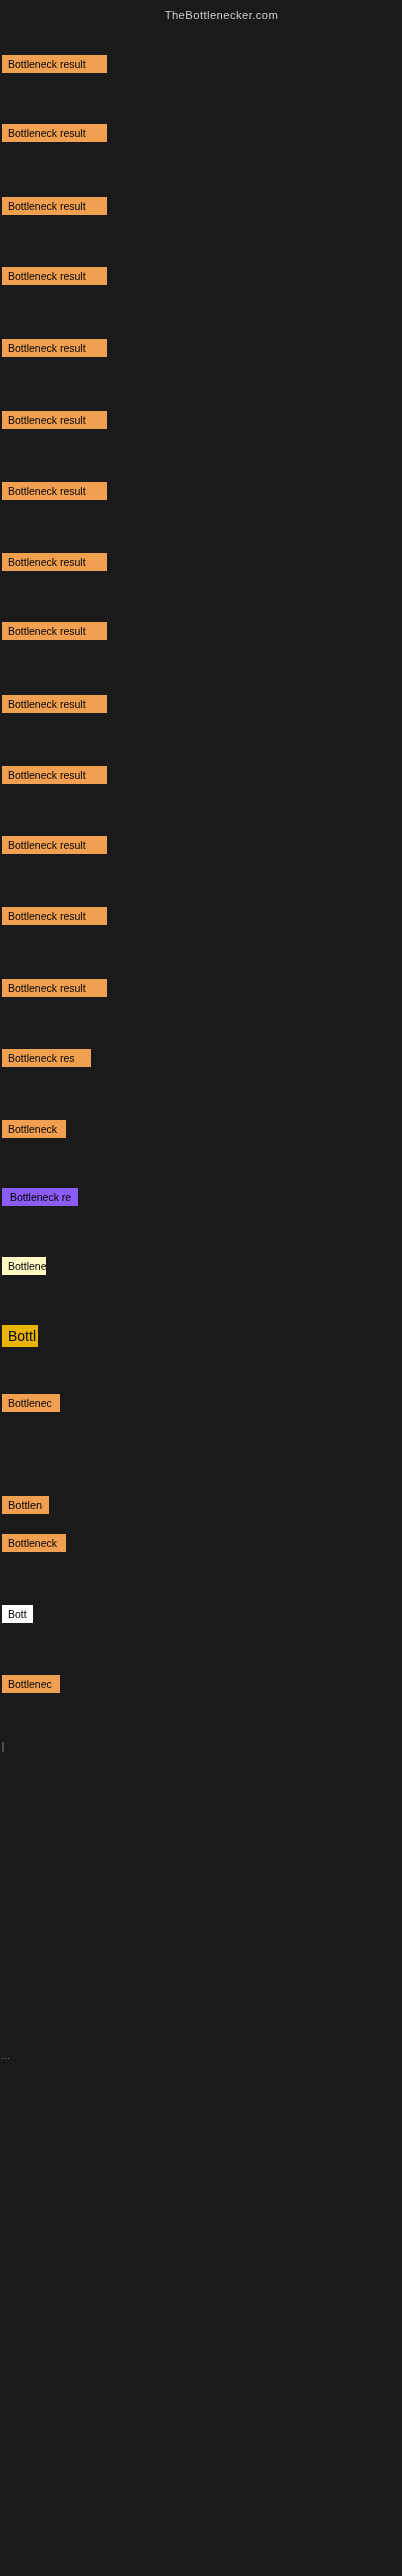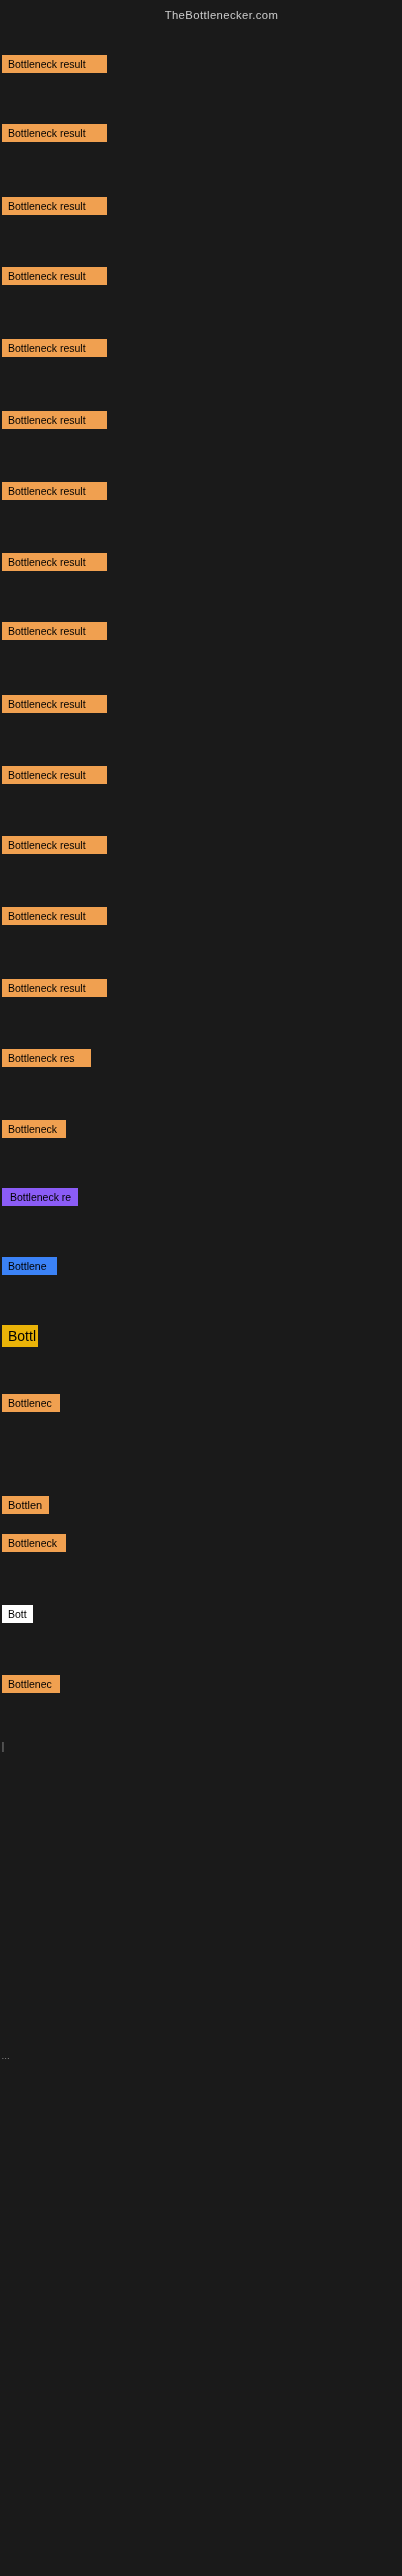--- a/index.html
+++ b/index.html
@@ -42,21 +42,21 @@
     <div style="position: absolute; top: 528px; left: 1.6px; background-color: rgb(240, 160, 80); color: rgb(0, 0, 0); font-size: 10.5px; padding: 3.2px 6.4px; display: inline-block; white-space: nowrap; overflow: hidden; max-width: 105px; width: 105px;">Bottleneck result</div>
     <div style="position: absolute; top: 597px; left: 1.6px; background-color: rgb(240, 160, 80); color: rgb(0, 0, 0); font-size: 10.5px; padding: 3.2px 6.4px; display: inline-block; white-space: nowrap; overflow: hidden; max-width: 105px; width: 105px;">Bottleneck result</div>
     <div style="position: absolute; top: 670px; left: 1.6px; background-color: rgb(240, 160, 80); color: rgb(0, 0, 0); font-size: 10.5px; padding: 3.2px 6.4px; display: inline-block; white-space: nowrap; overflow: hidden; max-width: 105px; width: 105px;">Bottleneck result</div>
     <div style="position: absolute; top: 741px; left: 1.6px; background-color: rgb(240, 160, 80); color: rgb(0, 0, 0); font-size: 10.5px; padding: 3.2px 6.4px; display: inline-block; white-space: nowrap; overflow: hidden; max-width: 105px; width: 105px;">Bottleneck result</div>
     <div style="position: absolute; top: 811px; left: 1.6px; background-color: rgb(240, 160, 80); color: rgb(0, 0, 0); font-size: 10.5px; padding: 3.2px 6.4px; display: inline-block; white-space: nowrap; overflow: hidden; max-width: 105px; width: 105px;">Bottleneck result</div>
     <div style="position: absolute; top: 882px; left: 1.6px; background-color: rgb(240, 160, 80); color: rgb(0, 0, 0); font-size: 10.5px; padding: 3.2px 6.4px; display: inline-block; white-space: nowrap; overflow: hidden; max-width: 105px; width: 105px;">Bottleneck result</div>
     <div style="position: absolute; top: 954px; left: 1.6px; background-color: rgb(240, 160, 80); color: rgb(0, 0, 0); font-size: 10.5px; padding: 3.2px 6.4px; display: inline-block; white-space: nowrap; overflow: hidden; max-width: 105px; width: 105px;">Bottleneck result</div>
     <div style="position: absolute; top: 1024px; left: 1.6px; background-color: rgb(240, 160, 80); color: rgb(0, 0, 0); font-size: 10.5px; padding: 3.2px 6.4px; display: inline-block; white-space: nowrap; overflow: hidden; max-width: 89px; width: 89px;">Bottleneck res</div>
     <div style="position: absolute; top: 1095px; left: 1.6px; background-color: rgb(240, 160, 80); color: rgb(0, 0, 0); font-size: 10.5px; padding: 3.2px 6.4px; display: inline-block; white-space: nowrap; overflow: hidden; max-width: 64px; width: 64px;">Bottleneck</div>
     <div style="position: absolute; top: 1163px; left: 1.6px; background-color: #8b5cf6; color: rgb(0, 0, 0); font-size: 10.5px; padding: 3.2px 6.4px; display: inline-block; white-space: nowrap; overflow: hidden; max-width: 76px; width: 76px; text-align: right;">Bottleneck re</div>
-    <div style="position: absolute; top: 1232px; left: 1.6px; background-color: #3b82f6; color: rgb(0, 0, 0); font-size: 10.5px; padding: 3.2px 6.4px; display: inline-block; white-space: nowrap; overflow: hidden; max-width: 55px; width: 55px;">Bottlene</div>
+    <div style="position: absolute; top: 1232px; left: 1.6px; background-color: #fef9c3; color: rgb(0, 0, 0); font-size: 10.5px; padding: 3.2px 6.4px; display: inline-block; white-space: nowrap; overflow: hidden; max-width: 55px; width: 44px;">Bottlene</div>
     <div style="position: absolute; top: 1300px; left: 1.6px; background-color: #eab308; color: rgb(0, 0, 0); font-size: 14px; padding: 3.2px 6.4px; display: inline-block; white-space: nowrap; overflow: hidden; max-width: 36px; width: 36px;">Bottl</div>
     <div style="position: absolute; top: 1369px; left: 1.6px; background-color: rgb(240, 160, 80); color: rgb(0, 0, 0); font-size: 10.5px; padding: 3.2px 6.4px; display: inline-block; white-space: nowrap; overflow: hidden; max-width: 58px; width: 58px;">Bottlenec</div>
     <div style="position: absolute; top: 1439px; left: 1.6px; background-color: rgb(240, 160, 80); color: rgb(0, 0, 0); font-size: 11px; padding: 3.2px 6.4px; display: inline-block; white-space: nowrap; overflow: hidden; max-width: 47px; width: 47px; margin-top: 32px;">Bottlen</div>
     <div style="position: absolute; top: 1509px; left: 1.6px; background-color: rgb(240, 160, 80); color: rgb(0, 0, 0); font-size: 10.5px; padding: 3.2px 6.4px; display: inline-block; white-space: nowrap; overflow: hidden; max-width: 64px; width: 64px;">Bottleneck</div>
     <div style="position: absolute; top: 1580px; left: 1.6px; background-color: #ffffff; color: rgb(0, 0, 0); font-size: 10.5px; padding: 3.2px 6.4px; display: inline-block; white-space: nowrap; overflow: hidden; max-width: 31px; width: 31px;">Bott</div>
     <div style="position: absolute; top: 1650px; left: 1.6px; background-color: rgb(240, 160, 80); color: rgb(0, 0, 0); font-size: 10.5px; padding: 3.2px 6.4px; display: inline-block; white-space: nowrap; overflow: hidden; max-width: 58px; width: 58px;">Bottlenec</div>
     <div style="position: absolute; top: 1715px; left: 1.6px; color: rgb(136, 136, 136); font-size: 11.3px;">|</div>
     <div style="position: absolute; top: 2025px; left: 1.6px; color: rgb(136, 136, 136); font-size: 9.7px;">...</div>
   </div>
 

